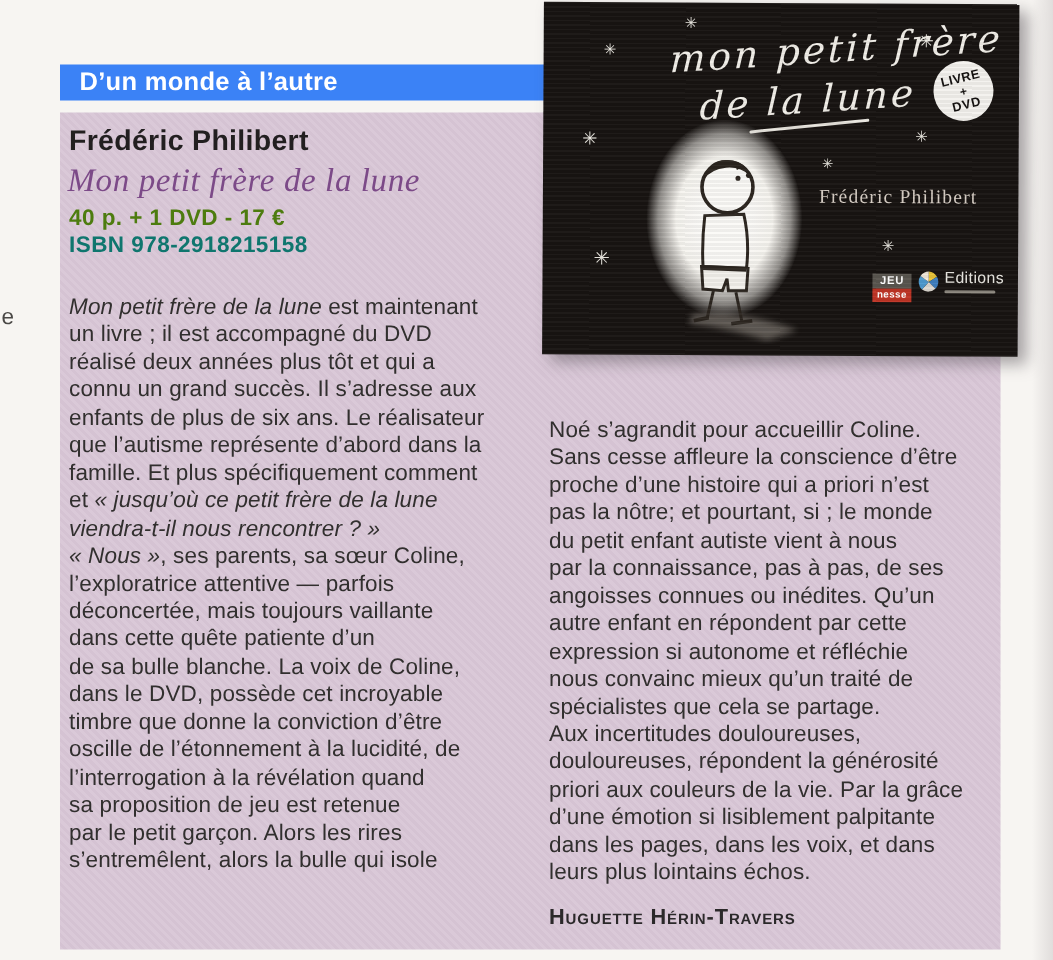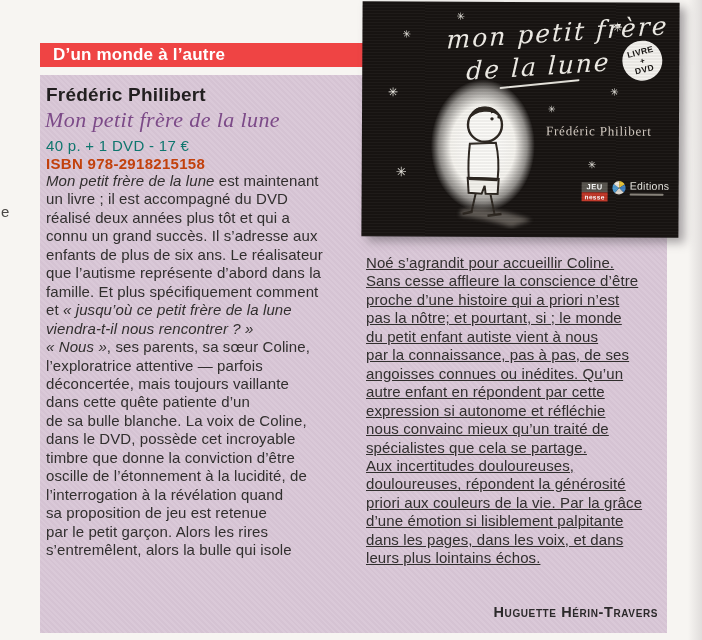--- a/index.html
+++ b/index.html
@@ -6,43 +6,43 @@
   body{background:#e9e7e4;font-family:"Liberation Sans",sans-serif;}
   #page{position:relative;width:702px;height:640px;background:#f7f5f2;overflow:hidden;}
 
   
   .edge-shade{position:absolute;right:0;top:0;width:14px;height:640px;
     background:linear-gradient(to right,rgba(0,0,0,0),rgba(120,112,118,0.18));}
   .margin-frag{position:absolute;left:1px;top:203px;font-size:15px;color:#4a4846;}
 
   
   .banner{position:absolute;left:40px;top:43px;width:324px;height:24px;
-    background:#ef4444;color:#ffffff;font-weight:bold;font-size:17px;
+    background:#3b82f6;color:#ffffff;font-weight:bold;font-size:17px;
     line-height:24px;padding-left:13px;box-sizing:border-box;letter-spacing:0.2px;}
 
   
   .panel{position:absolute;left:40px;top:75px;width:627px;height:558px;background:#d8c6d6;}
   .panel::after{content:"";position:absolute;inset:0;
     background:repeating-linear-gradient(45deg,rgba(255,255,255,0.05) 0 2px,rgba(0,0,0,0.015) 2px 4px);
     pointer-events:none;}
 
   
   .author{position:absolute;left:46px;top:84px;font-size:19px;font-weight:bold;color:#221f20;letter-spacing:0.2px;}
   .title{position:absolute;left:45px;top:107px;font-family:"Liberation Serif",serif;font-style:italic;
     font-size:22px;color:#7c4a88;letter-spacing:0.4px;}
-  .price{position:absolute;left:46px;top:137px;font-size:15px;font-weight:normal;color:#0f766e;letter-spacing:0.3px;}
-  .isbn{position:absolute;left:46px;top:155px;font-size:15px;font-weight:bold;color:#c2410c;letter-spacing:0.3px;}
-
-  
-  .col{position:absolute;font-size:15px;color:#312f2e;line-height:18.45px;letter-spacing:0.1px;}
+  .price{position:absolute;left:46px;top:137px;font-size:15px;font-weight:bold;color:#4d7c0f;letter-spacing:0.3px;}
+  .isbn{position:absolute;left:46px;top:155px;font-size:15px;font-weight:bold;color:#0f766e;letter-spacing:0.3px;}
+
+  
+  .col{position:absolute;font-size:15px;color:#312f2e;line-height:18.45px;letter-spacing:0.1px;margin-top:24px;}
   .col-left{left:46px;top:172px;width:308px;}
-  .col-right{left:366px;top:254px;width:300px;text-decoration:underline;}
+  .col-right{left:366px;top:254px;width:300px;}
   .tline{white-space:nowrap;}
   .it{font-style:italic;}
-  .signature{position:absolute;left:366px;top:604px;width:292px;text-align:right;
+  .signature{position:absolute;left:366px;top:604px;width:292px;
     font-size:14.5px;font-weight:bold;color:#2b292a;font-variant:small-caps;letter-spacing:0.6px;}
 
   
   .cover{position:absolute;left:362px;top:2px;width:317px;height:235px;background:#181412;
     transform:rotate(0.3deg);box-shadow:6px 5px 10px rgba(90,84,90,0.5);}
   .cover::after{content:"";position:absolute;inset:0;
     background:repeating-linear-gradient(0deg,rgba(255,255,255,0.03) 0 1px,rgba(0,0,0,0.05) 1px 3px);
     pointer-events:none;}
   .cover-title{position:absolute;color:#f2efe9;font-family:"DejaVu Serif",serif;font-style:italic;
     font-size:25px;letter-spacing:2px;transform:rotate(-4deg) skewX(-6deg);white-space:nowrap;}

